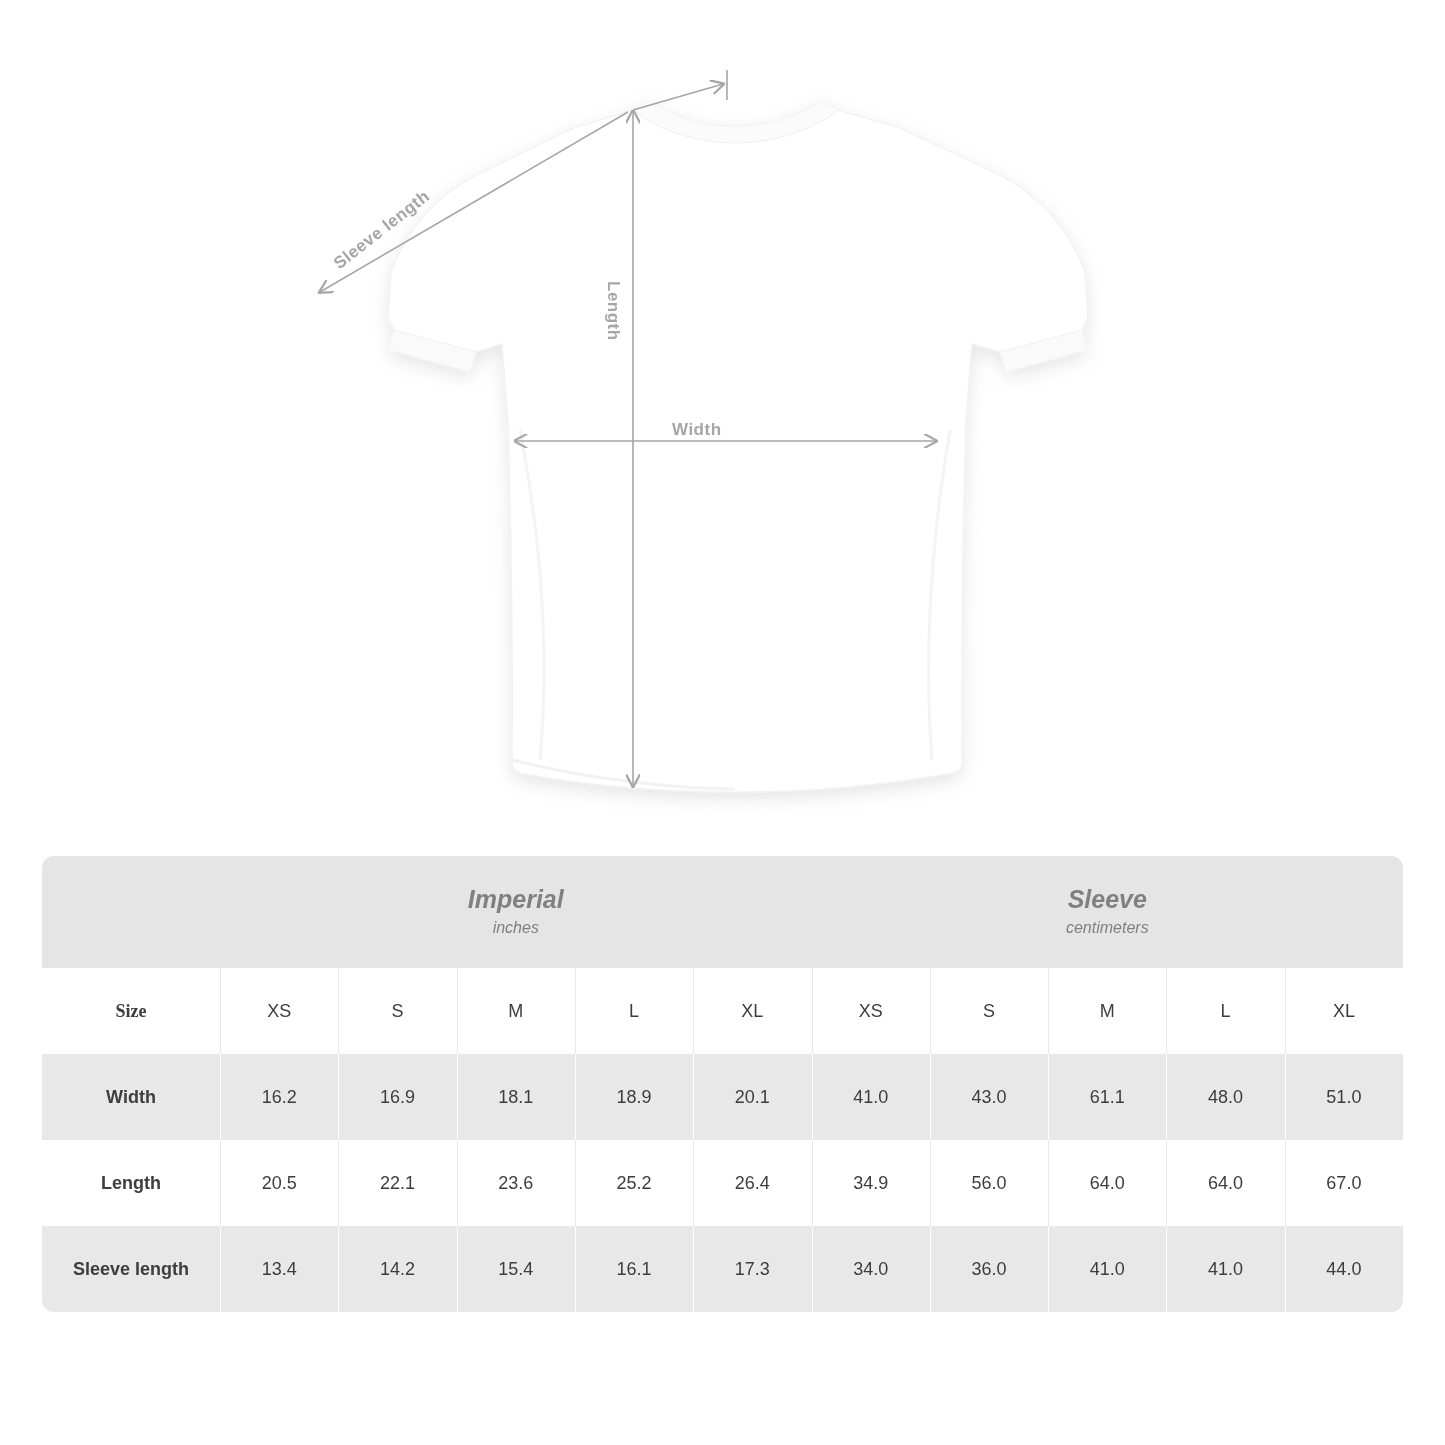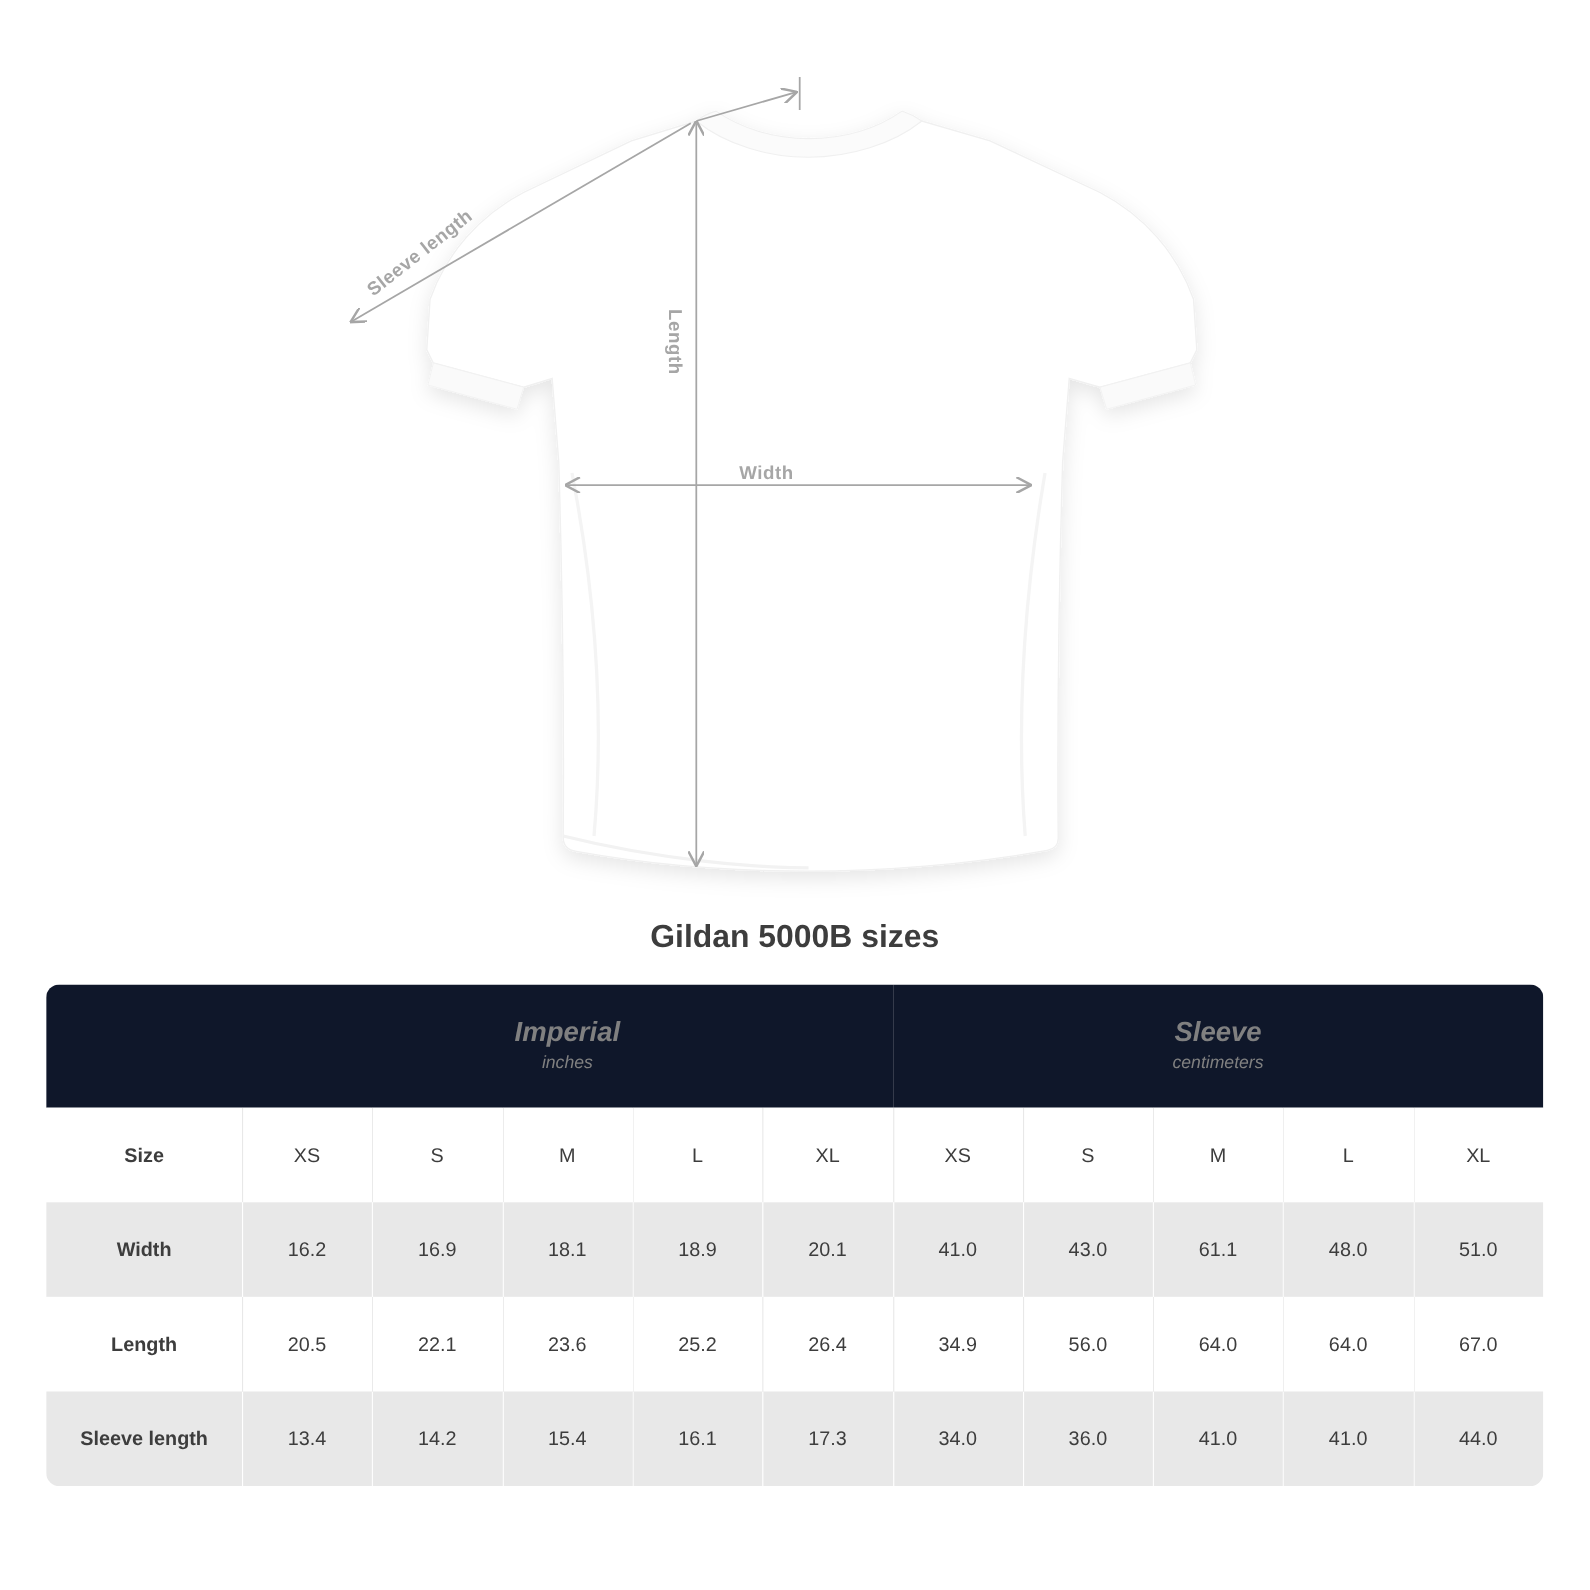--- a/index.html
+++ b/index.html
@@ -82,21 +82,21 @@
   }
   table.size-table {
     border-collapse: collapse;
     width: 1361px;
     table-layout: fixed;
   }
   table.size-table col.sizecol { width: 178px; }
   table.size-table col.datacol { width: 118.3px; }
 
   .unit-head td {
-    background: #0f172a;
+    background: #e5e5e5;
     height: 110px;
     vertical-align: middle;
     text-align: center;
     border: none;
   }
   .unit-name {
     font-size: 25px;
     font-style: italic;
     font-weight: bold;
     color: #808080;
@@ -112,20 +112,21 @@
   .head-row td {
     background: #ffffff;
     height: 84px;
     text-align: center;
     vertical-align: middle;
     font-size: 18px;
     color: #3d3d3d;
   }
   .head-row td.rowhead {
     font-weight: bold;
+    font-family: Liberation Serif, serif;
   }
   .row-alt td {
     background: #e8e8e8;
   }
   .row-plain td {
     background: #ffffff;
   }
   tbody td {
     height: 84px;
     text-align: center;
@@ -222,21 +223,20 @@
 
       <title>T-shirt measurement diagram</title>
     </svg>
 
     <div class="dim-label" id="label-width">Width</div>
     <div class="dim-label" id="label-length">Length</div>
     <div class="dim-label" id="label-sleeve">Sleeve length</div>
   </div>
 
   <div class="title-block">
-    <h1 class="chart-title">Gildan 5000B sizes</h1>
   </div>
 
   <div class="table-wrap">
     <table class="size-table">
       <colgroup>
         <col class="sizecol">
         <col class="datacol">
           <col class="datacol">
           <col class="datacol">
           <col class="datacol">

